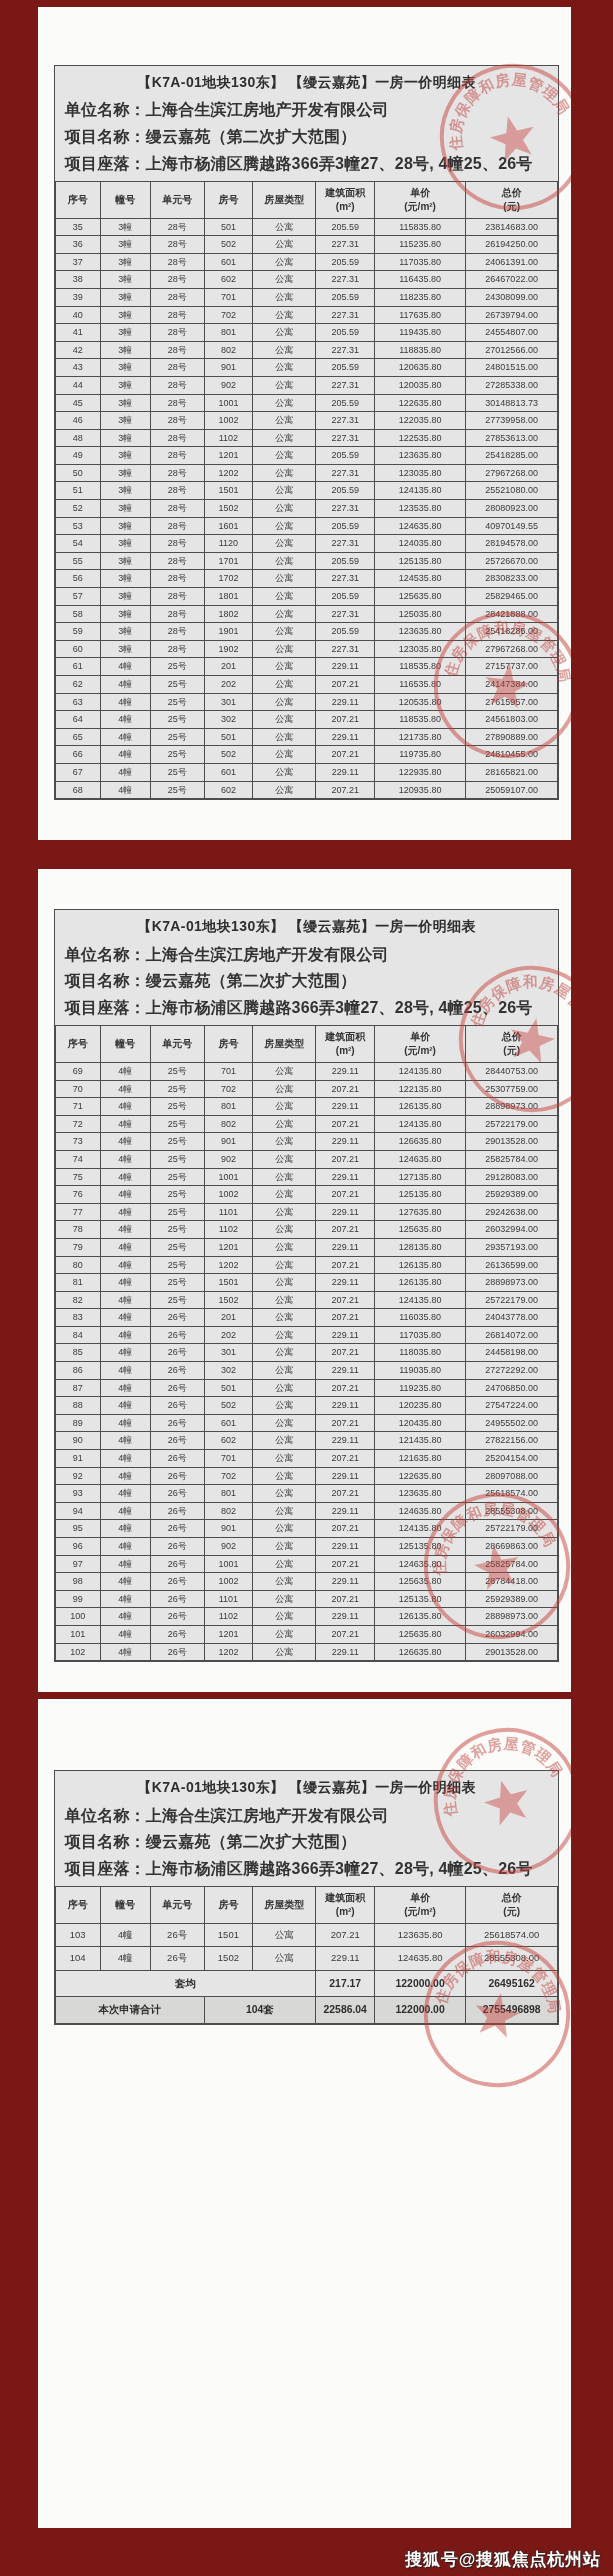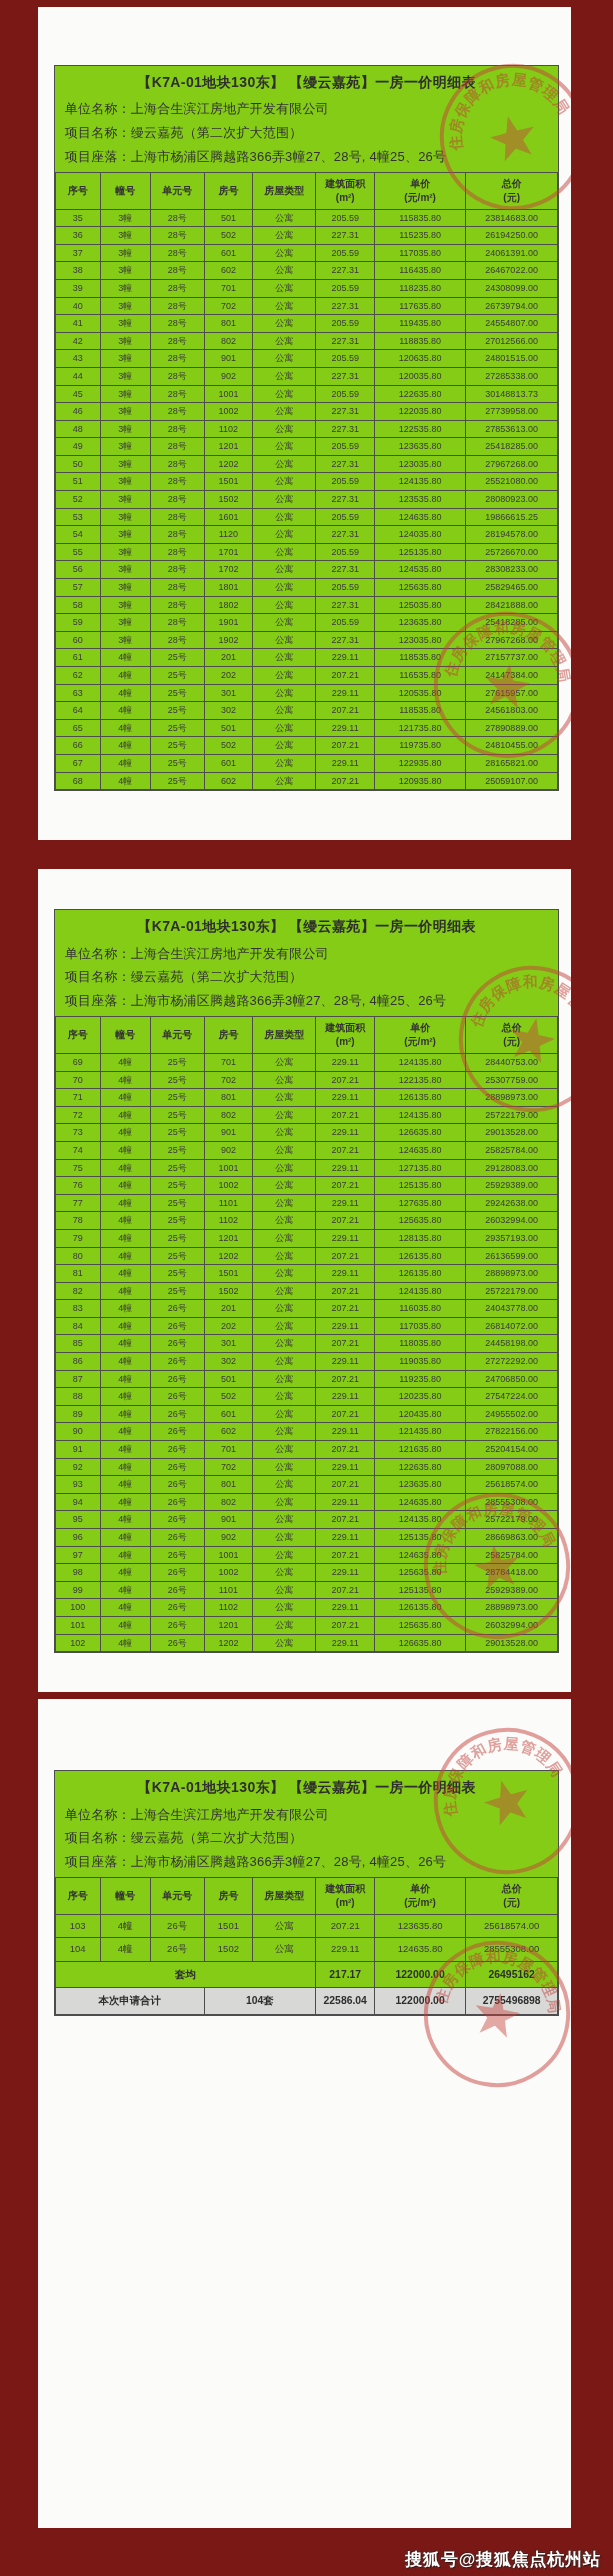--- a/index.html
+++ b/index.html
@@ -14,31 +14,31 @@
     position:absolute;left:38px;width:533px;
     background:#fbfbf9;
     overflow:hidden;
   }
   #page1{top:6.6px;height:833px;}
   #page2{top:869px;height:823px;}
   #page3{top:1699px;height:829px;}
   .sheet{
     margin-left:15.8px;margin-right:11.6px;
     border:1.7px solid #4d4d4d;
-    background:#84cc16;
+    background:#e5e5e5;
   }
   .p1 .sheet{margin-top:58px;}
   .p2 .sheet{margin-top:40px;}
   .p3 .sheet{margin-top:71px;}
   .doc-title{
     text-align:center;font-size:14px;font-weight:bold;color:#2e2e2e;
     margin:8.3px 5px 8.3px;letter-spacing:0.4px;
   }
   .info{
-    font-size:13px;font-weight:normal;color:#333;
+    font-size:16px;font-weight:bold;color:#333;
     margin:5.8px 0 5.8px 10px;letter-spacing:0.2px;
   }
   table{
     width:100%;border-collapse:collapse;table-layout:fixed;
     margin-top:1.7px;
     border-radius:17px;
   }
   th{
     border:0.8px solid #4d4d4d;
     font-size:10px;font-weight:bold;color:#333;
@@ -285,21 +285,21 @@
             <td>28080923.00</td>
           </tr>
           <tr>
             <td>53</td>
             <td>3幢</td>
             <td>28号</td>
             <td>1601</td>
             <td>公寓</td>
             <td>205.59</td>
             <td>124635.80</td>
-            <td>19866615.25</td>
+            <td>40970149.55</td>
           </tr>
           <tr>
             <td>54</td>
             <td>3幢</td>
             <td>28号</td>
             <td>1120</td>
             <td>公寓</td>
             <td>227.31</td>
             <td>124035.80</td>
             <td>28194578.00</td>

